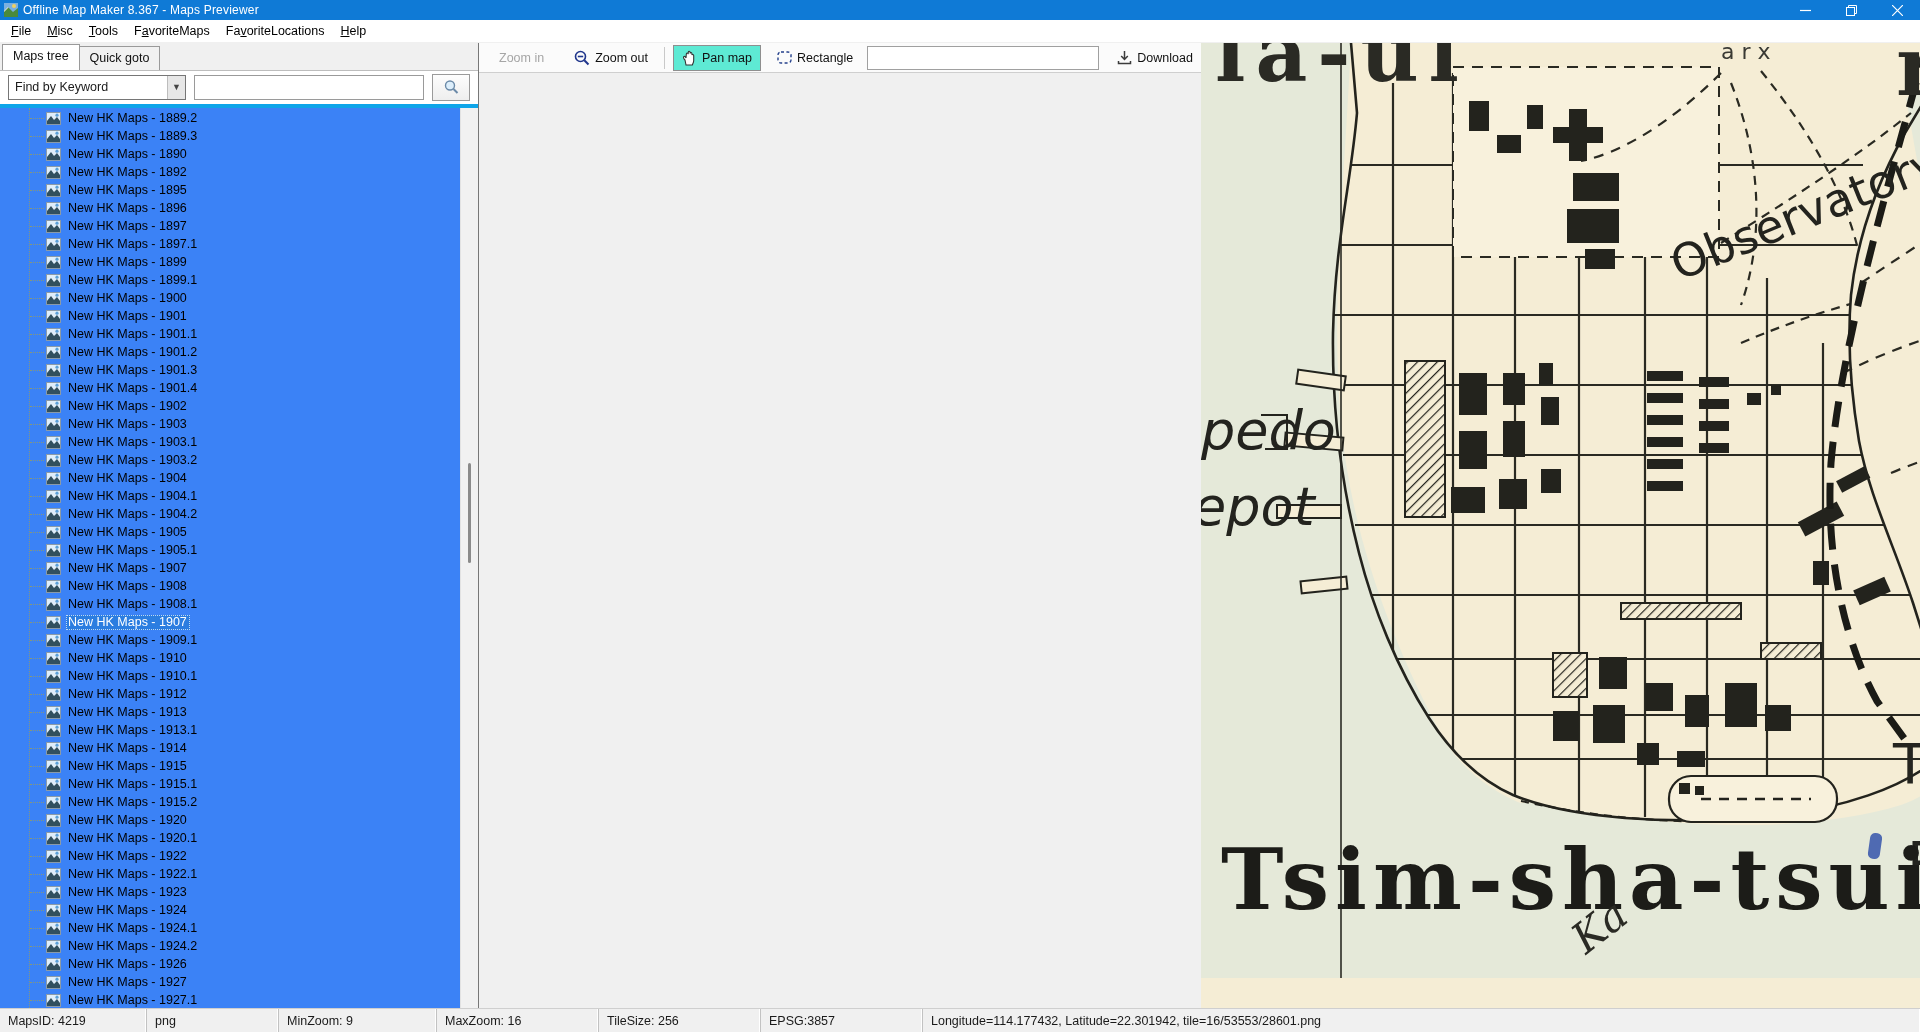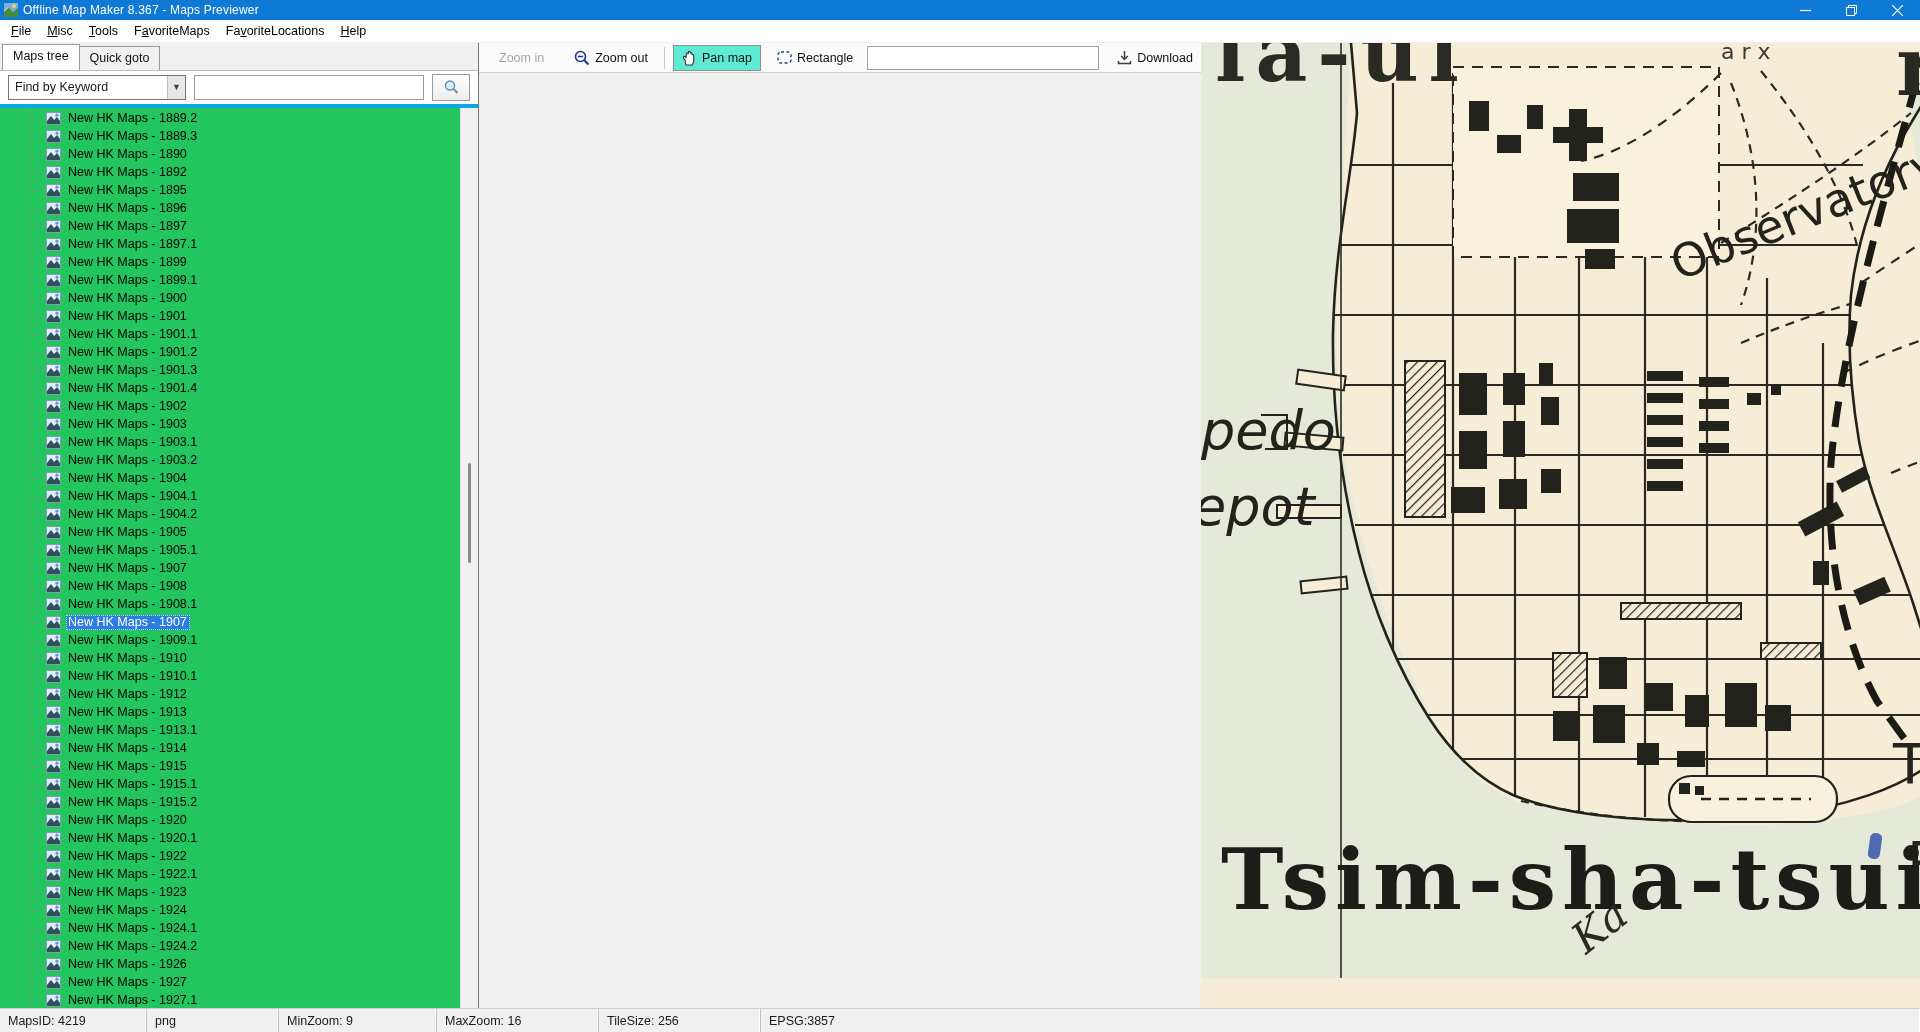--- a/index.html
+++ b/index.html
@@ -27,21 +27,21 @@
   .tab { padding:4px 10px 5px; border:1px solid #9a9a9a; border-bottom:none; background:#f1f1f1; color:#111; margin-right:-1px; font-size:12.5px; }
   .tab.active { background:#fff; padding-bottom:7px; position:relative; z-index:2; }
   .searchrow { height:37px; background:#fff; display:flex; align-items:center; padding:0 8px; gap:8px; border-bottom:4px solid #0ea5e9; }
   .combobox { width:178px; height:25px; border:1px solid #767676; background:#fff; display:flex; align-items:center; }
   .combobox .val { flex:1; padding:0 6px; font-size:12.5px; }
   .combobox .drop { width:18px; height:100%; background:#e7e7e7; border-left:1px solid #bdbdbd; display:flex; align-items:center; justify-content:center; font-size:9px; color:#444; }
   .searchinput { flex:1; height:25px; border:1px solid #9a9a9a; padding:0 6px; font-family:inherit; font-size:12.5px; }
   .findbtn { width:38px; height:27px; border:1px solid #9a9a9a; background:linear-gradient(#fdfdfd,#eee); display:flex; align-items:center; justify-content:center; }
 
   .treewrap { flex:1 1 auto; display:flex; min-height:0; background:#fff; }
-  .tree { flex:1 1 auto; background:#22c55e; position:relative; overflow:hidden; padding-top:2px; }
+  .tree { flex:1 1 auto; background:#3b82f6; position:relative; overflow:hidden; padding-top:2px; }
   .treeline { position:absolute; left:29px; top:0; bottom:0; border-left:1px dotted #86977f; }
   .trow { height:18px; display:flex; align-items:center; padding-left:30px; white-space:nowrap; }
   .trow .stub { width:14px; border-top:1px dotted #86977f; height:0; margin-right:2px; flex:0 0 auto; }
   .trow .ticon { width:15px; height:13px; margin-right:5px; flex:0 0 auto; }
   .trow .tlabel { font-size:12.5px; color:#000; padding:0 3px 1px 2px; }
   .trow.sel .tlabel { background:#2b7de0; color:#fff; outline:1px dotted #bfd8f2; outline-offset:-1px; }
   .vscroll { width:18px; flex:0 0 auto; background:#f1f1f1; position:relative; border-left:1px solid #e2e2e2; }
   .vthumb { position:absolute; left:7px; width:3px; background:#8a8a8a; border-radius:2px; }
 
   
@@ -819,14 +819,15 @@
     </div>
   </div>
 
   <div class="statusbar" id="statusbar">
       <div class="seg" style="width: 147px;">MapsID: 4219</div>
       <div class="seg" style="width: 132px;">png</div>
       <div class="seg" style="width: 158px;">MinZoom: 9</div>
       <div class="seg" style="width: 162px;">MaxZoom: 16</div>
       <div class="seg" style="width: 162px;">TileSize: 256</div>
       <div class="seg" style="width: 162px;">EPSG:3857</div>
+      <div class="seg">Longitude=114.177432, Latitude=22.301942, tile=16/53553/28601.png</div>
     </div>
 </div>
 
 </body></html>

